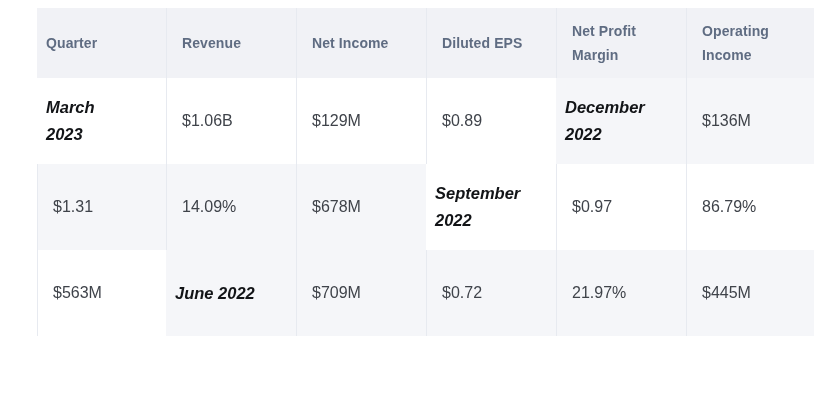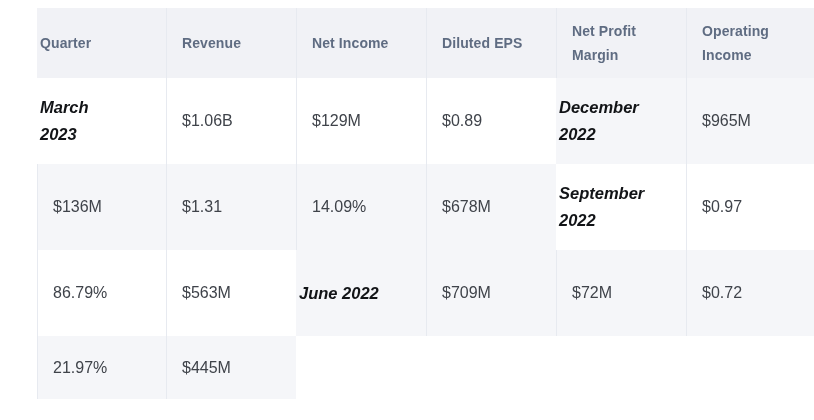--- a/index.html
+++ b/index.html
@@ -26,21 +26,21 @@
     height: 100%;
   }
   .cell {
     display: flex;
     align-items: center;
     padding-left: 16px;
     padding-right: 8px;
     box-sizing: border-box;
   }
   .cell.sep { border-left: 1px solid #e7eaf0; padding-left: 15px; }
-  .cell.first { padding-left: 3px; }
+  .cell.first { padding-left: 9px; }
 
   .hdr {
     background: #f1f2f6;
     color: #5f6c82;
     font-size: 14px;
     font-weight: 700;
     line-height: 24px;
     letter-spacing: .1px;
   }
   .row-odd  { background: #ffffff; }
@@ -74,33 +74,31 @@
     <div class="cell hdr sep">Operating Income</div>
 
     <div class="cell row-odd qcell first">March
 2023</div>
     <div class="cell row-odd dcell sep">$1.06B</div>
     <div class="cell row-odd dcell sep">$129M</div>
     <div class="cell row-odd dcell sep">$0.89</div>
 
     <div class="cell row-even qcell first">December
 2022</div>
-    <div class="cell row-even dcell sep">$965M</div>
     <div class="cell row-even dcell sep">$136M</div>
     <div class="cell row-even dcell sep">$1.31</div>
     <div class="cell row-even dcell sep">14.09%</div>
     <div class="cell row-even dcell sep">$678M</div>
 
     <div class="cell row-odd qcell first">September
 2022</div>
     <div class="cell row-odd dcell sep">$0.97</div>
     <div class="cell row-odd dcell sep">86.79%</div>
     <div class="cell row-odd dcell sep">$563M</div>
 
     <div class="cell row-even qcell first">June 2022</div>
     <div class="cell row-even dcell sep">$709M</div>
-    <div class="cell row-even dcell sep">$72M</div>
     <div class="cell row-even dcell sep">$0.72</div>
     <div class="cell row-even dcell sep">21.97%</div>
     <div class="cell row-even dcell sep">$445M</div>
 
   </div>
 </div>
 
 </body></html>

